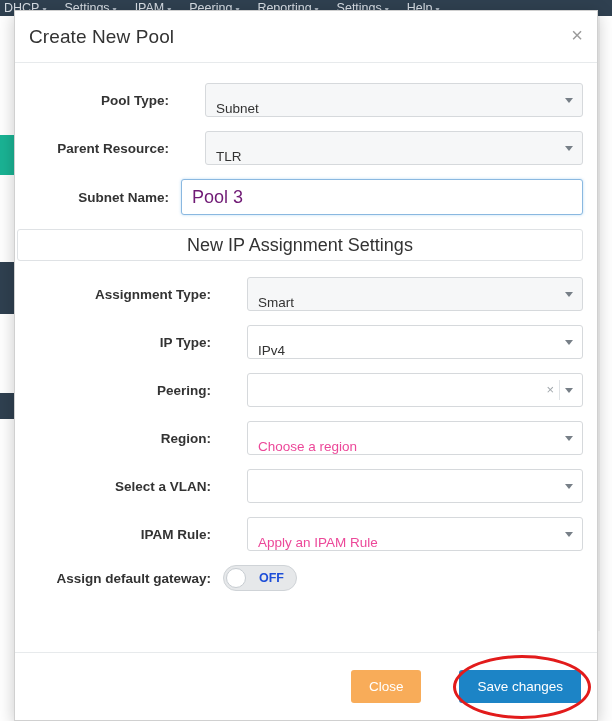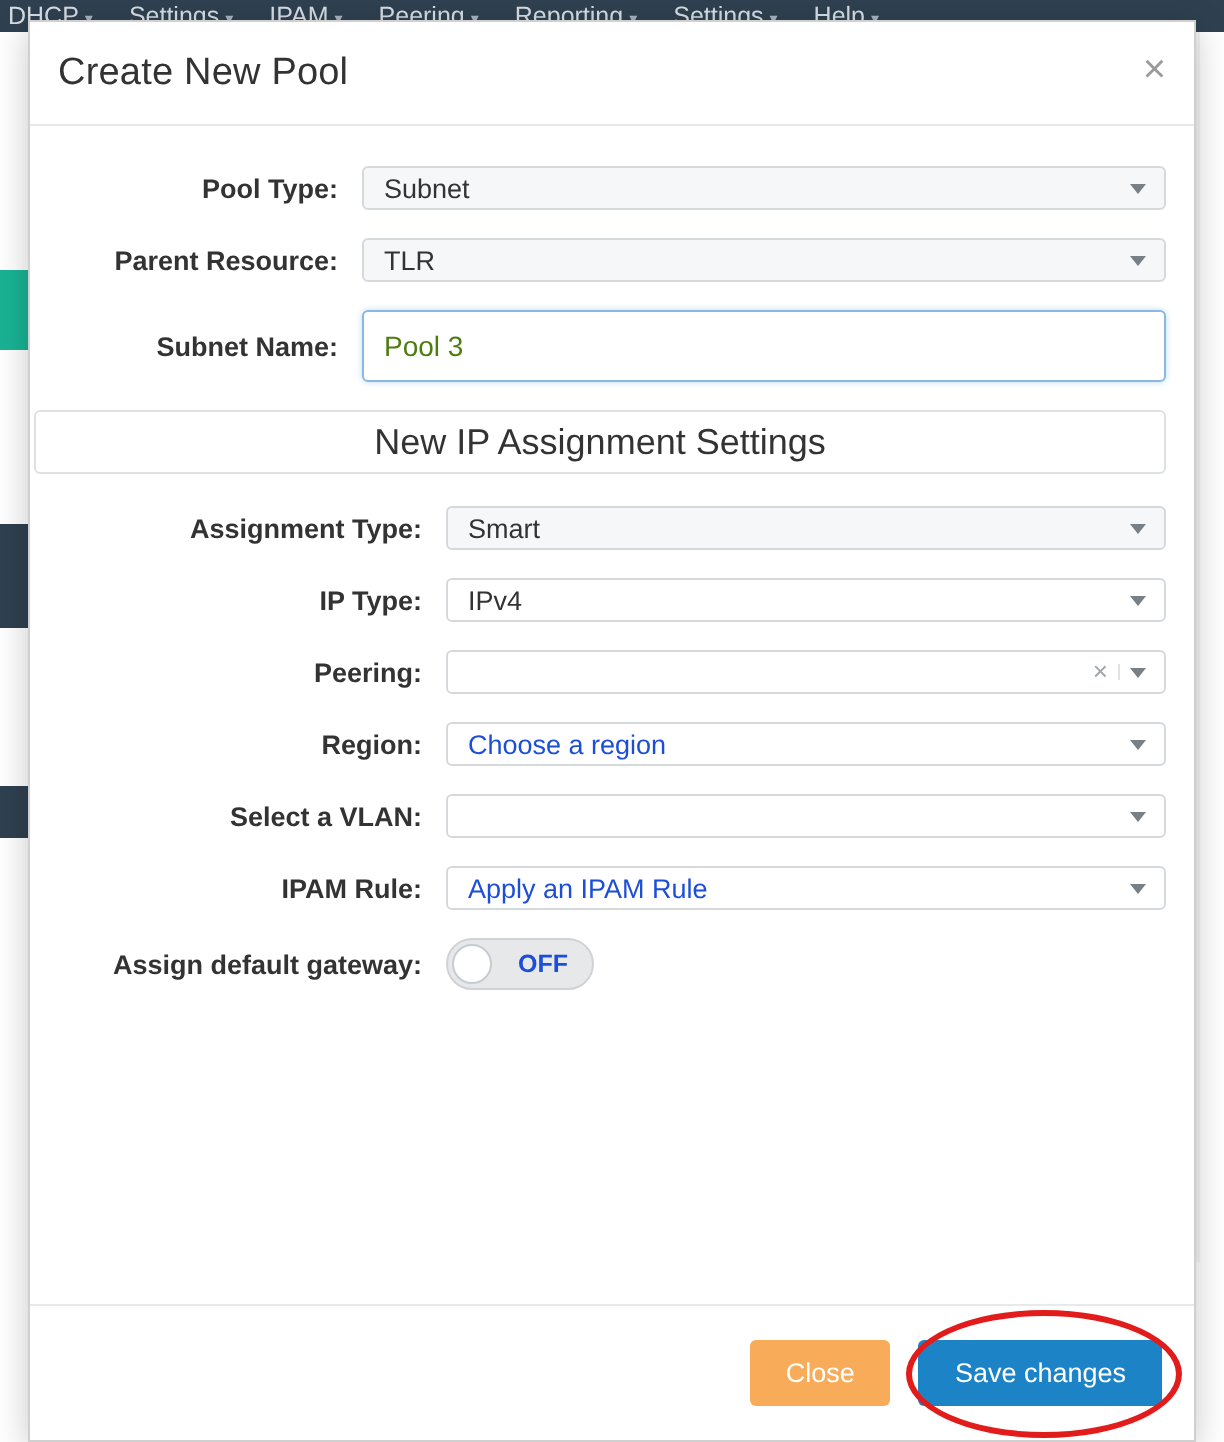--- a/index.html
+++ b/index.html
@@ -146,44 +146,45 @@
     flex: 1 1 auto;
   }
 
   
   .group-top .lbl { width: 164px; }
   .group-bottom .lbl { width: 206px; }
 
   
   .select {
     position: relative;
-    height: 22px;
+    height: 34px;
     border: 1px solid #d6d9dc;
     border-radius: 3px;
     background: #f6f7f8;
     display: flex;
-    align-items: center;
+    align-items: flex-end;
     padding: 0 26px 0 10px;
     font-size: 13.5px;
     color: #333333;
     box-sizing: border-box;
     cursor: pointer;
+    margin-left: 24px;
   }
   .select.white { background: #ffffff; }
   .select .caret-dn {
     position: absolute;
     right: 9px;
     top: 50%;
     margin-top: -2px;
     width: 0; height: 0;
     border-left: 4px solid transparent;
     border-right: 4px solid transparent;
     border-top: 5px solid #777f87;
   }
-  .select .placeholder { color: #1d4ed8; }
+  .select .placeholder { color: #ec4899; }
   .select .clear-x {
     position: absolute;
     right: 28px;
     top: 50%;
     margin-top: -8px;
     font-size: 13px;
     line-height: 16px;
     color: #a0a6ab;
   }
   .select .divider {
@@ -195,22 +196,22 @@
     background: #e0e3e6;
   }
 
   
   .text-input {
     height: 36px;
     width: 100%;
     border: 1px solid #8ab8e0;
     border-radius: 3px;
     background: #ffffff;
-    font-size: 14px;
-    color: #4d7c0f;
+    font-size: 18px;
+    color: #701a75;
     padding: 0 10px;
     box-sizing: border-box;
     outline: none;
     font-family: "Liberation Sans", sans-serif;
     box-shadow: 0 0 3px rgba(102,175,233,0.45);
   }
 
   
   .section-bar {
     margin: 6px 0 16px 0;
@@ -262,20 +263,21 @@
   .modal-footer {
     flex: none;
     height: 68px;
     border-top: 1px solid #e7eaec;
     display: flex;
     align-items: center;
     justify-content: flex-end;
     padding: 0 16px;
     box-sizing: border-box;
     position: relative;
+    gap: 24px;
   }
   .btn {
     border: none;
     border-radius: 3px;
     font-size: 13.5px;
     font-family: "Liberation Sans", sans-serif;
     padding: 9px 18px;
     cursor: pointer;
     color: #ffffff;
   }

